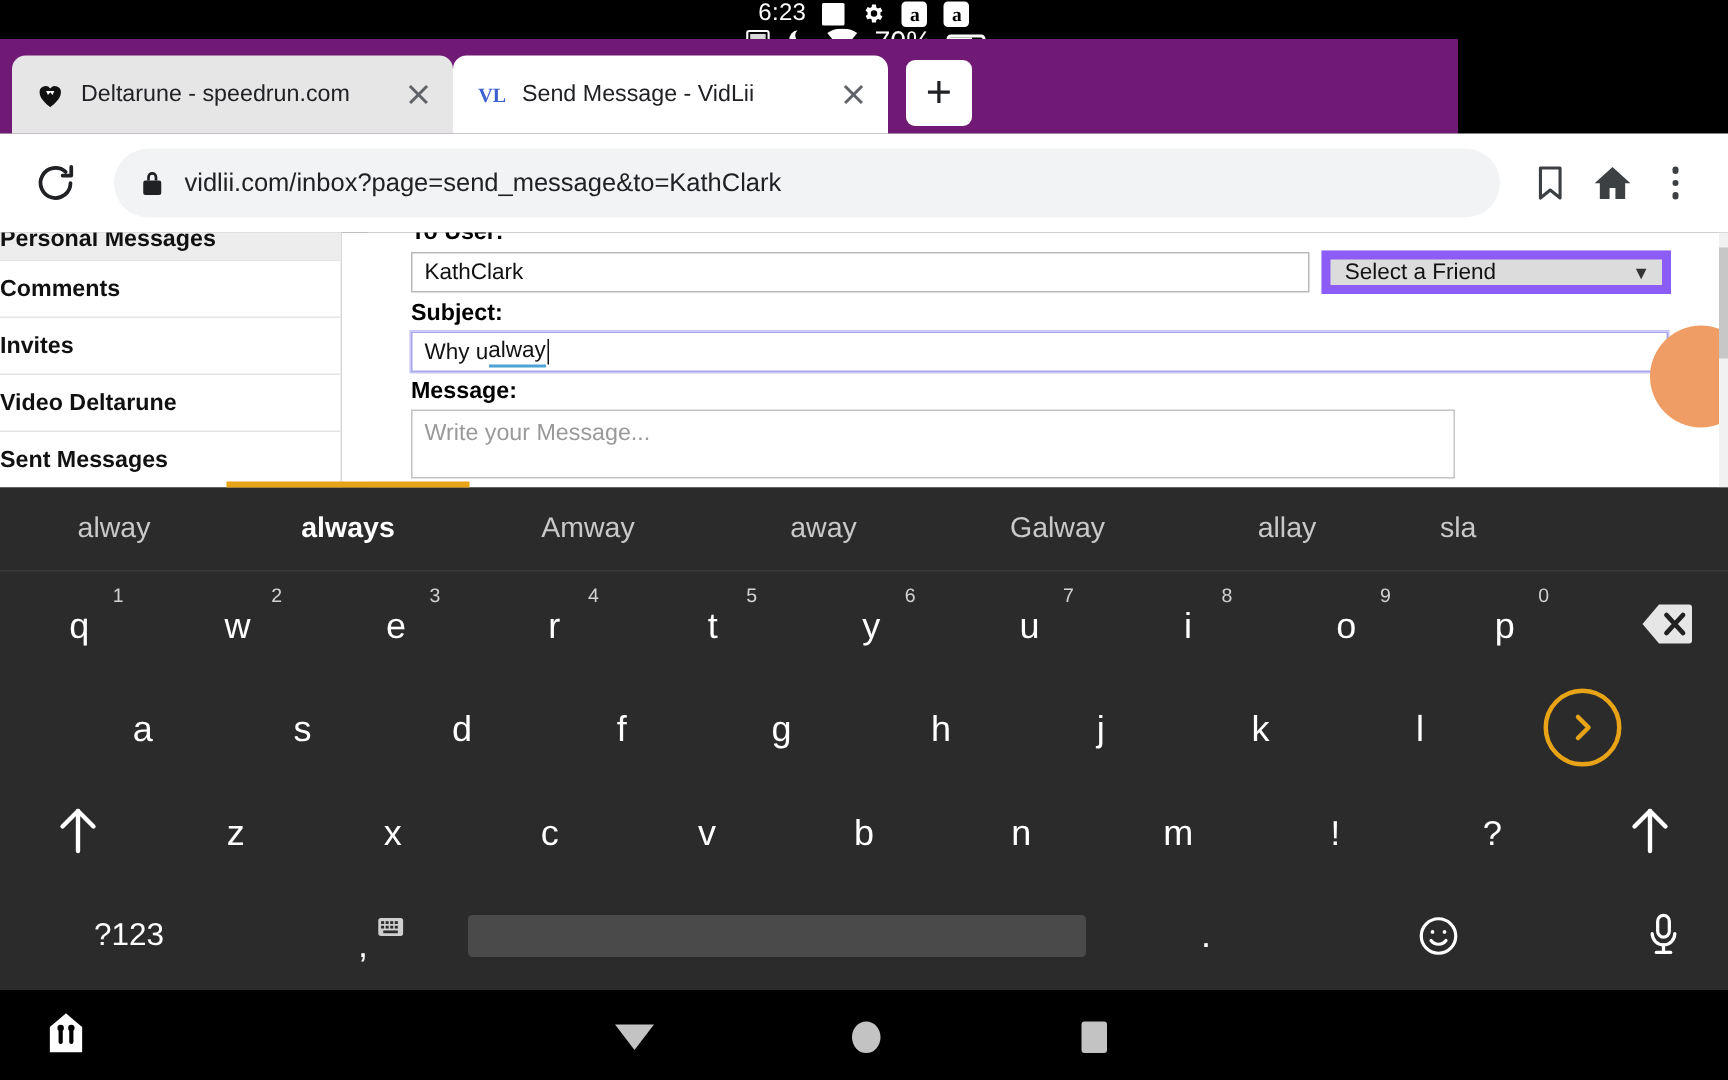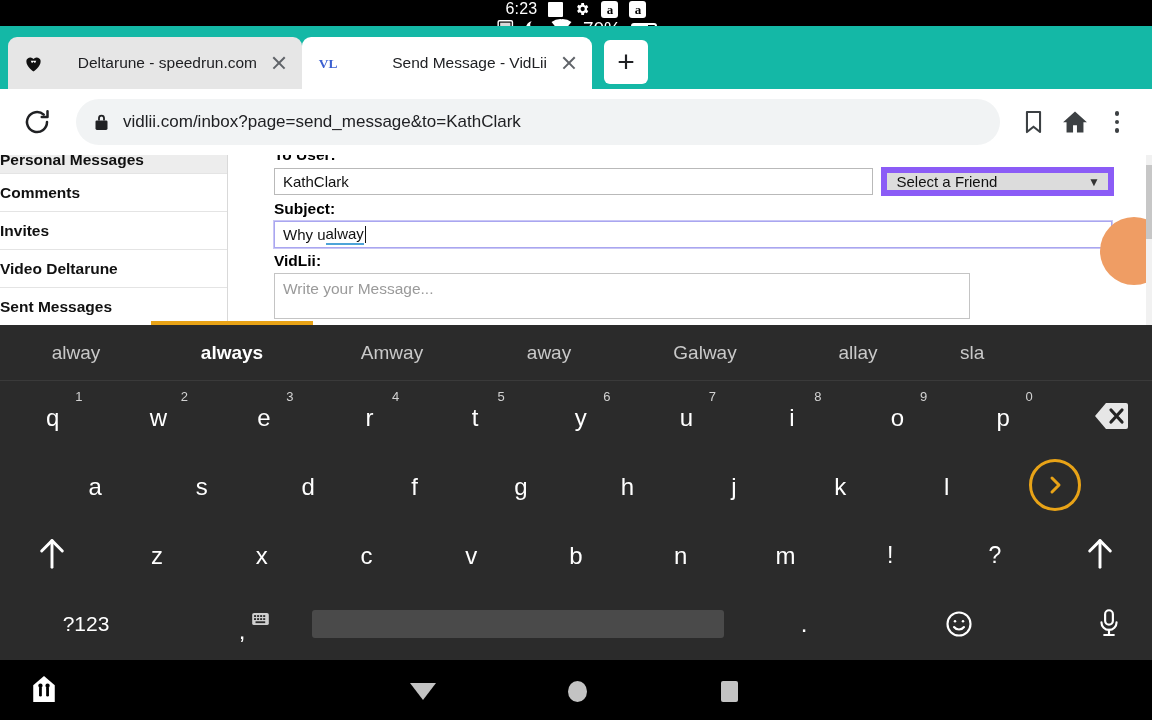--- a/index.html
+++ b/index.html
@@ -37,22 +37,22 @@
     position: relative; display: flex; align-items: center;
   }
   .batt::after {
     content: ""; position: absolute; right: -4px; top: 3px;
     width: 2px; height: 5px; background: #fff; border-radius: 0 1px 1px 0;
   }
   .batt-fill { height: 100%; width: 68%; background: #fff; }
 
   
   .tabstrip {
-    position: absolute; top: 26px; left: 0; width: 1152px; height: 63px;
-    background: #14b8a6; display: flex; align-items: flex-end; padding-left: 8px; text-align: right;
+    position: absolute; top: 26px; left: 0; width: 972px; height: 63px;
+    background: #701a75; display: flex; align-items: flex-end; padding-left: 8px;
   }
   .tab {
     height: 52px; display: flex; align-items: center;
     border-radius: 9px 9px 0 0; padding: 0 12px 0 16px; gap: 11px;
     position: relative;
   }
   .tab.inactive { background: #e6e6e6; width: 294px; }
   .tab.active { background: #fff; width: 290px; }
   .tab-fav { width: 19px; height: 19px; flex: 0 0 19px; display:flex; align-items:center; justify-content:center;}
   .tab-title {
@@ -371,21 +371,21 @@
         </div>
       </div>
       <div class="f-label">Subject:</div>
       <div class="f-row">
         <div class="f-input subject">
           <span>Why u </span>
             <span class="spell">alway</span>
             <span class="caret"></span>
         </div>
       </div>
-      <div class="f-label">VidLii:</div>
+      <div class="f-label">Message:</div>
       <div class="f-textarea">Write your Message...</div>
       <div class="orange-blob"></div>
     </div>
 
     <div class="page-scrollbar">
         <i></i>
       </div>
   </div>
 
   <div class="kb">

